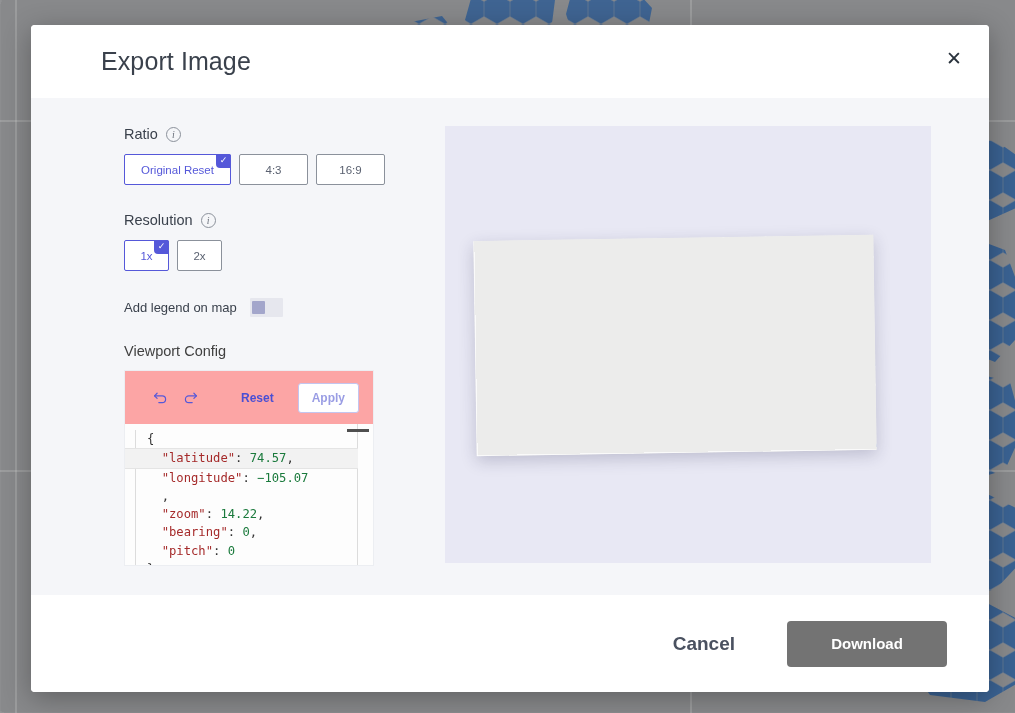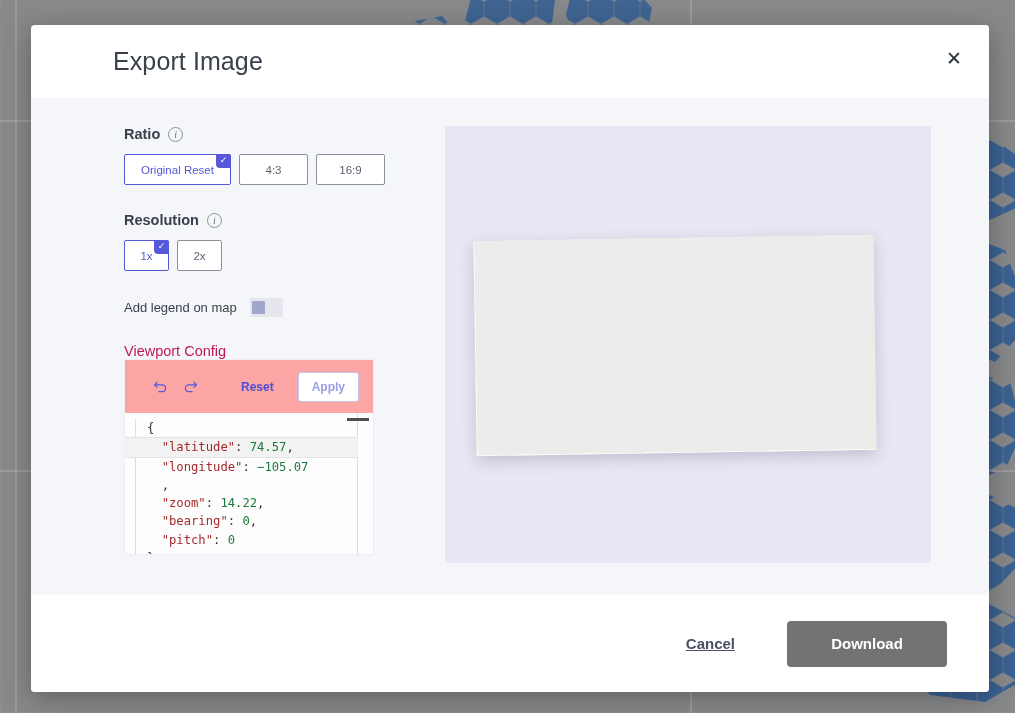--- a/index.html
+++ b/index.html
@@ -61,21 +61,20 @@
   }
 
   
   #modal-header {
     height: 73px;
     flex: 0 0 73px;
     background: #ffffff;
     position: relative;
     display: flex;
     align-items: center;
-    margin-left: 12px;
   }
   #modal-title {
     margin-left: 70px;
     font-size: 25px;
     font-weight: 400;
     color: #3a414c;
     letter-spacing: 0.1px;
   }
   #close-button {
     position: absolute;
@@ -113,21 +112,21 @@
   }
 
   .field-label-row {
     display: flex;
     align-items: center;
     gap: 8px;
     color: #3a414c;
     font-size: 14.5px;
     margin-bottom: 12px;
   }
-  .field-label-row .lbl { color: #3a414c; font-weight: bold; }
+  .field-label-row .lbl { color: #3a414c; }
 
   .info-icon {
     width: 15px; height: 15px;
     border-radius: 50%;
     border: 1px solid #8b919b;
     color: #6a707b;
     font-size: 10px;
     line-height: 13px;
     text-align: center;
     font-family: "Liberation Serif", serif;
@@ -195,21 +194,22 @@
     position: absolute;
     left: 2px; top: 3px;
     width: 13px; height: 13px;
     background: #a3a6cb;
     border-radius: 1px;
   }
 
   
   #viewport-label {
     font-size: 14.5px;
-    color: #be185d;
+    color: #404040;
+    margin-bottom: 11px;
   }
   #editor-wrap {
     width: 250px;
     background: #ffffff;
     border: 1px solid #eceef2;
     height: 196px;
     overflow: hidden;
     position: relative;
   }
   #editor-toolbar {
@@ -327,29 +327,28 @@
     flex: 0 0 97px;
     background: #ffffff;
     display: flex;
     align-items: center;
     justify-content: flex-end;
     padding-right: 42px;
     gap: 0;
   }
   #cancel-button {
     color: #4a5160;
-    font-size: 15px;
+    font-size: 19px;
     font-weight: bold;
     background: none;
     border: none;
     cursor: pointer;
     padding: 10px 18px;
     margin-right: 34px;
     font-family: "Liberation Sans", sans-serif;
-    text-decoration: underline;
   }
   #download-button {
     background: #737373;
     color: #ffffff;
     font-size: 15px;
     font-weight: bold;
     border: none;
     border-radius: 4px;
     width: 160px;
     height: 46px;

